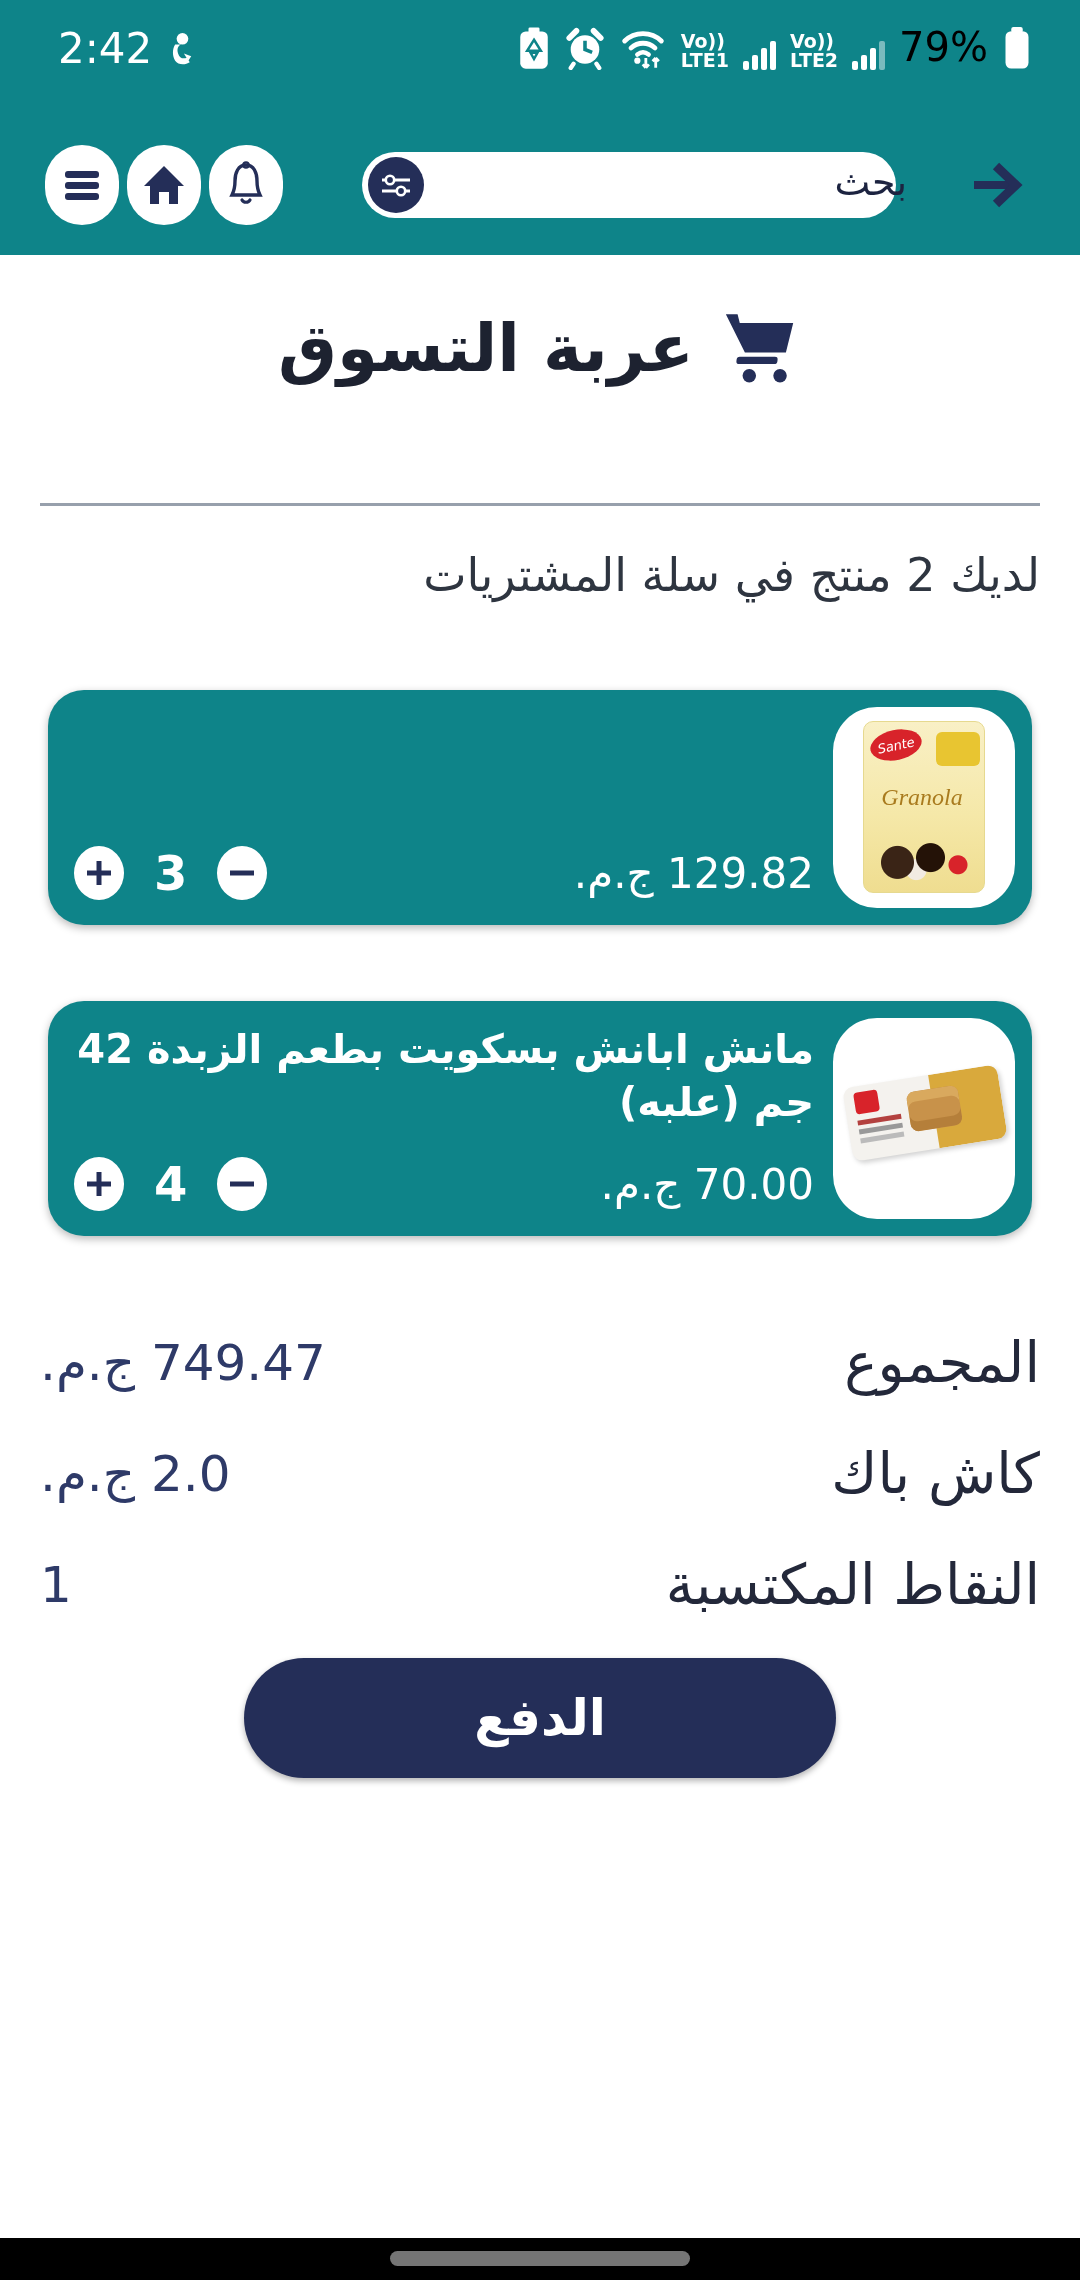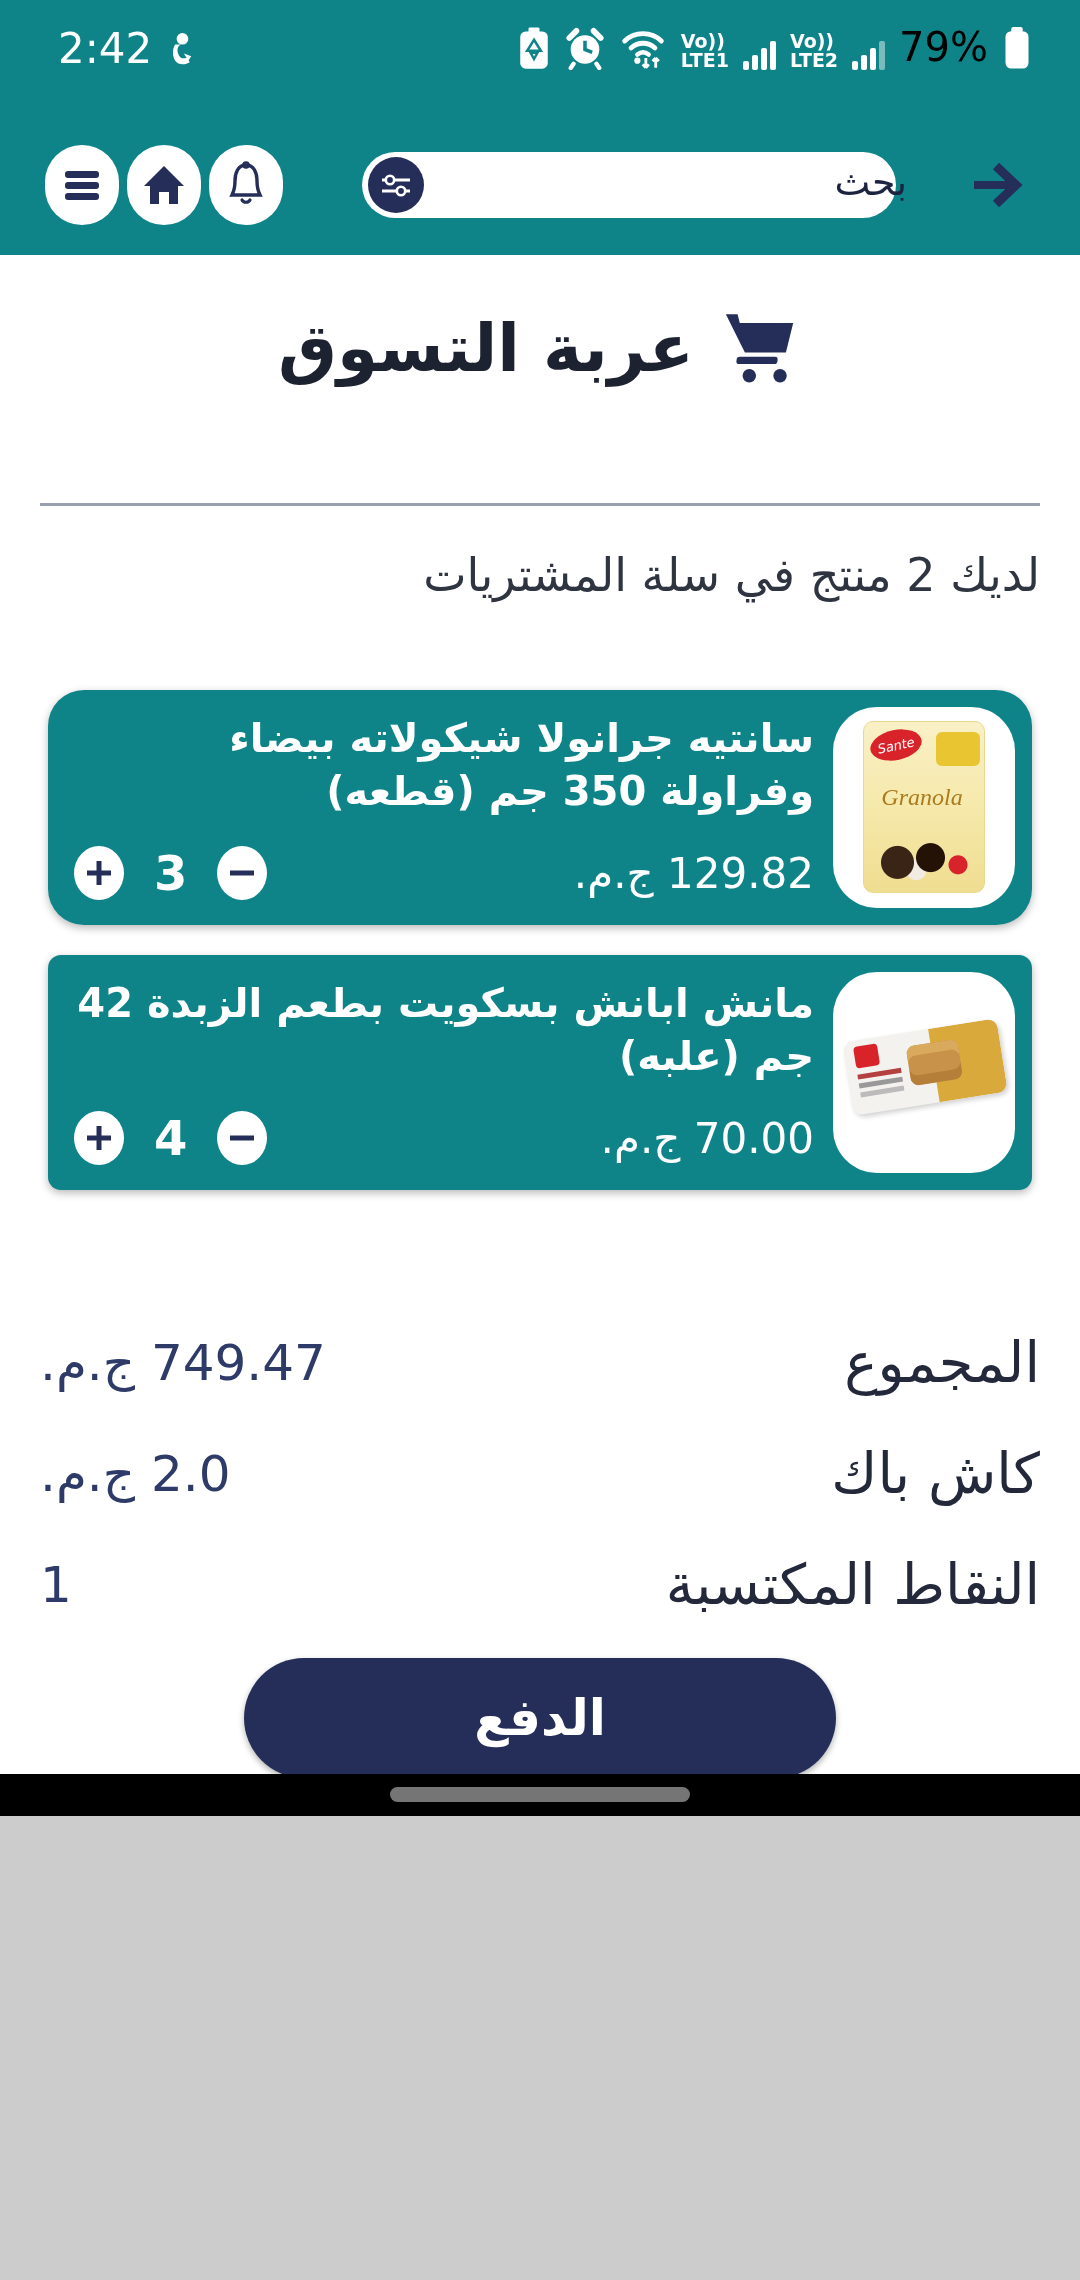--- a/index.html
+++ b/index.html
@@ -1,18 +1,18 @@
 <!DOCTYPE html>
 <html lang="ar"><head>
 <meta charset="utf-8">
 <style>
   * { margin:0; padding:0; box-sizing:border-box; }
   html,body { background:#ccc; }
   .phone {
-    position:relative; width:1080px; height:1816px;
+    position:relative; width:1080px; height:2280px;
     background:#ffffff; overflow:hidden;
     font-family:"DejaVu Sans", sans-serif;
   }
   
   .header { position:absolute; top:0; left:0; width:1080px; height:255px; background:#0E8489; }
   .status-bar { position:absolute; top:18px; left:0; width:1080px; height:60px; color:#fff; }
   .status-left { position:absolute; left:58px; top:6px; display:flex; align-items:center; gap:14px; }
   .status-time { font-size:42px; color:#fff; }
   .status-right { position:absolute; right:48px; top:6px; display:flex; align-items:flex-end; gap:14px; }
   .volte { display:flex; flex-direction:column; align-items:flex-start; line-height:1; color:#fff; font-weight:bold; }
@@ -48,21 +48,21 @@
     align-items:center; justify-content:center; gap:26px; }
   .page-title { font-size:66px; font-weight:bold; color:#1d2230; }
   .divider { position:absolute; top:503px; left:40px; width:1000px; height:3px; background:#97a0ac; }
   .sub-msg { position:absolute; top:548px; right:40px; width:1000px; text-align:right; direction:rtl;
     font-size:46px; color:#2e3540; }
   
   .card {
     position:absolute; left:48px; width:984px; height:235px; background:#0E8489;
     border-radius:36px; box-shadow:0 3px 8px rgba(0,0,0,.28); cursor:pointer;
   }
-  .card1 { top:690px; } .card2 { top:955px;border-radius:13px; }
+  .card1 { top:690px; } .card2 { top:1001px; }
   .prod-img { position:absolute; top:17px; right:17px; width:182px; height:201px; background:#fff; border-radius:44px; overflow:hidden; }
   .card-title {
     position:absolute; top:22px; right:218px; left:26px; direction:rtl; text-align:right;
     color:#fff; font-weight:bold; font-size:40px; line-height:1.32;
   }
   .card-bottom { position:absolute; left:26px; right:218px; bottom:24px; display:flex; align-items:center; justify-content:space-between; }
   .qty-controls { display:flex; align-items:center; gap:30px; }
   .qty-btn { width:50px; height:54px; border-radius:50%; background:#fff; border:none; cursor:pointer;
     display:flex; align-items:center; justify-content:center; }
   .qty-num { color:#fff; font-weight:bold; font-size:48px; }
@@ -248,21 +248,20 @@
 
   <div class="card card1">
     <div class="prod-img">
       <div class="bag">
         <div class="bag-logo">Sante</div>
         <div class="bag-badge"></div>
         <div class="bag-script">Granola</div>
         <div class="bag-choc"></div>
       </div>
     </div>
-    <div class="card-title">سانتيه جرانولا شيكولاته بيضاء وفراولة 350 جم (قطعه)</div>
     <div class="card-bottom">
       <div class="qty-controls">
         <button class="qty-btn">
           <span>
             <svg width="30" height="30" viewBox="0 0 30 30">
               <line x1="3" y1="15" x2="27" y2="15" stroke="#242E58" stroke-width="5"></line>
               <line x1="15" y1="3" x2="15" y2="27" stroke="#242E58" stroke-width="5"></line>
             </svg>
           </span>
         </button>

